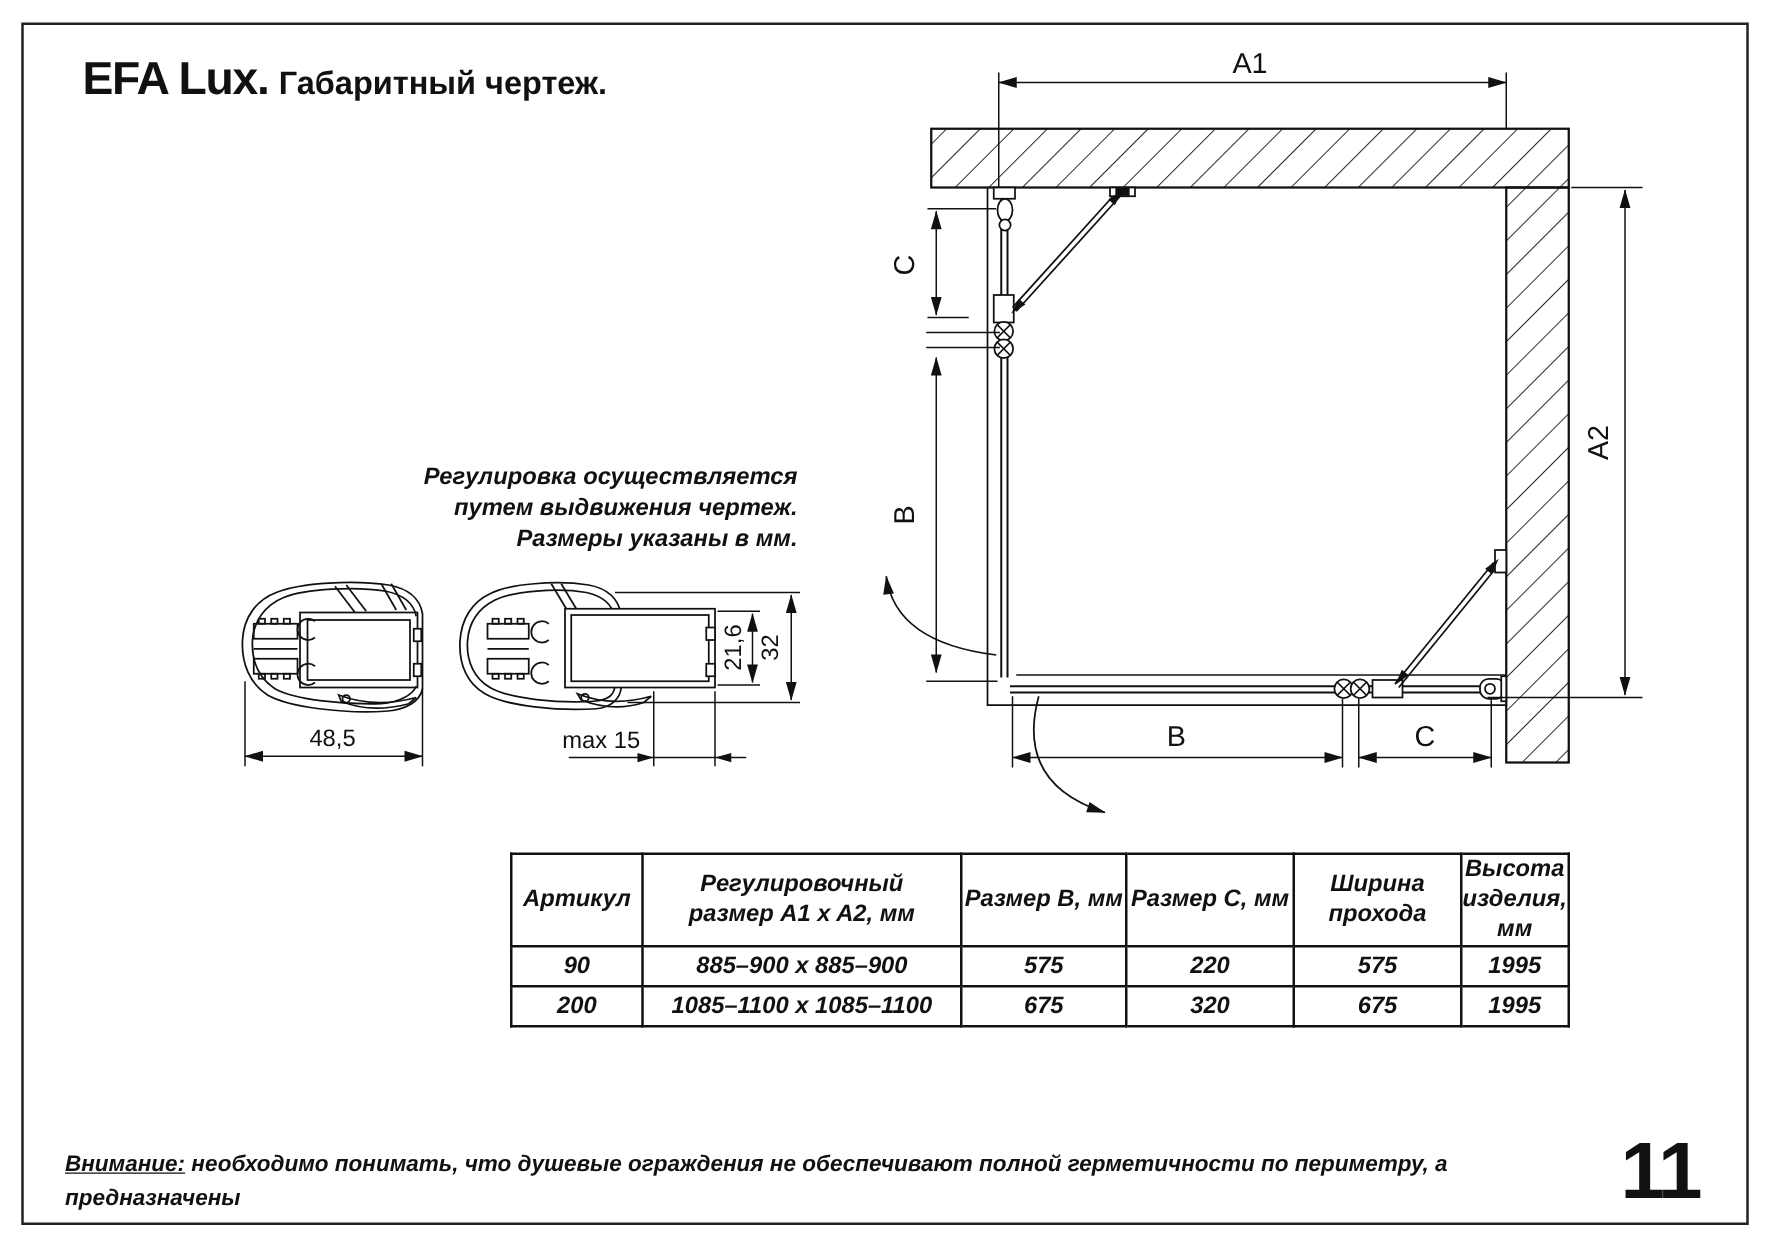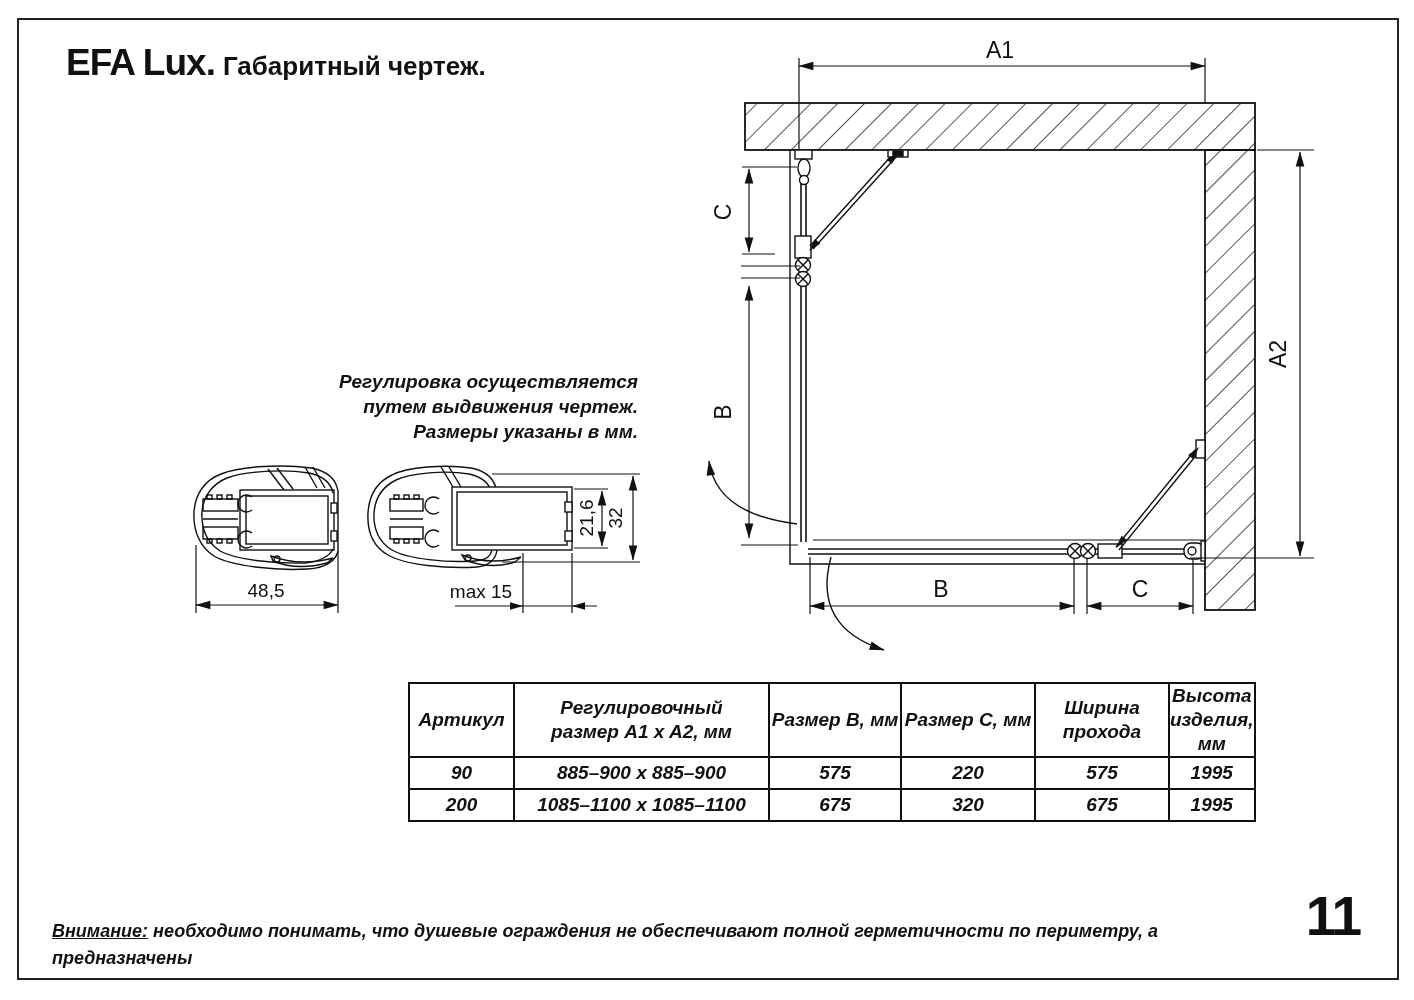--- a/index.html
+++ b/index.html
@@ -17,21 +17,21 @@
   .dim-small{font-family:"Liberation Sans",sans-serif;font-size:19px;fill:#111;}
   table.spec{position:absolute;left:408px;top:682px;border-collapse:collapse;
        table-layout:fixed;}
   table.spec th,table.spec td{border:2px solid #111;text-align:center;vertical-align:middle;
        font-style:italic;font-weight:700;font-size:19px;padding:0;white-space:pre-line;}
   table.spec th{height:62px;line-height:24px;}
   table.spec td{height:30px;}
   .warning{position:absolute;left:52px;top:903px;width:1230px;
        font-style:italic;font-weight:700;font-size:18px;line-height:27px;margin-top:15px;}
   .warning .wlabel{text-decoration:underline;}
-  .page-num{position:absolute;right:54px;bottom:52px;font-size:55px;font-weight:700;
+  .page-num{position:absolute;right:54px;bottom:27px;font-size:64px;font-weight:700;
        letter-spacing:-2px;}
 </style>
 </head>
 <body>
 
 <div class="sheet-border"></div>
 
 <div class="title">
   <span class="brand">EFA Lux.</span><span class="subtitle">Габаритный чертеж.</span>
 </div>

